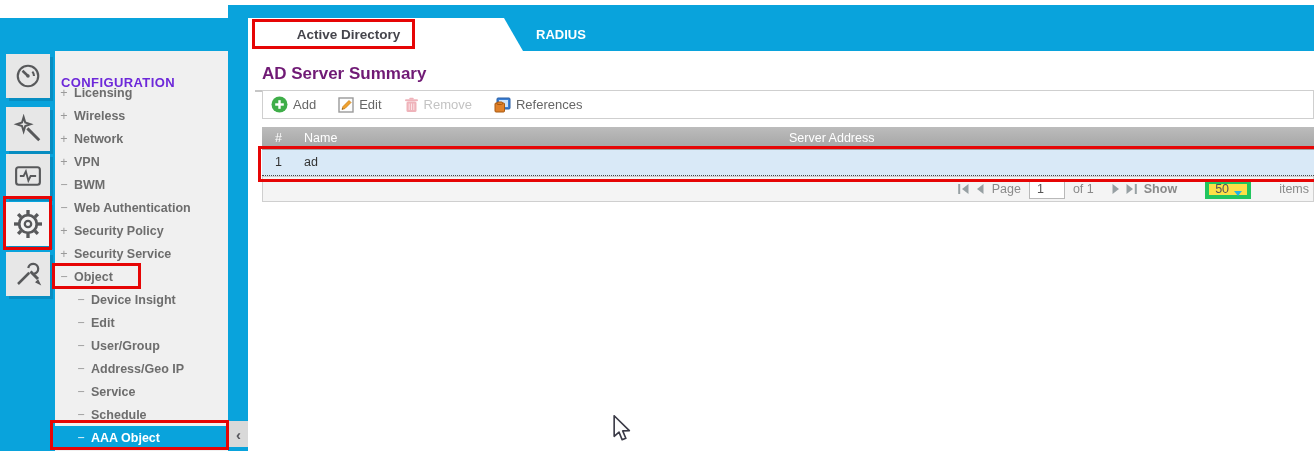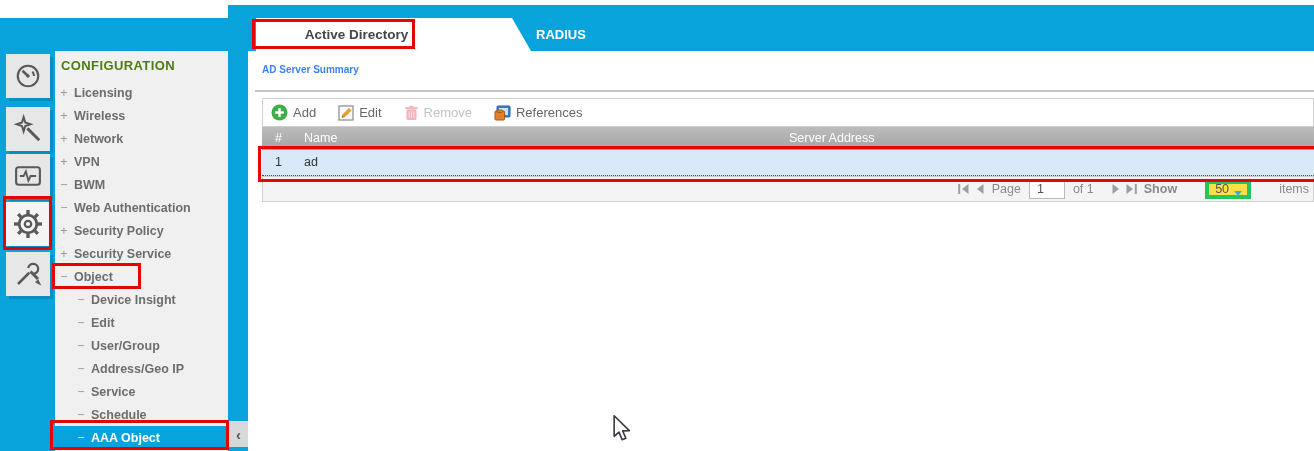--- a/index.html
+++ b/index.html
@@ -22,57 +22,56 @@
     box-shadow:3px 3px 0 rgba(2,76,110,.25);
   }
   .rail-btn svg { display:block; }
   .rb1 { top:54px; } .rb2 { top:107px; } .rb3 { top:154px; }
   .rb4 { top:202px; background:#f4f4f4; } .rb5 { top:252px; }
 
   
   .tab-active {
     position:absolute; left:248px; top:18px; width:275px; height:33px; background:#fff;
     clip-path:polygon(0 0, 256px 0, 100% 100%, 0 100%);
-    margin-left:8px;
   }
   .tab-active .tab-label {
     position:absolute; left:18px; top:0; width:165px; height:33px; line-height:33px;
     text-align:center; font-size:13.5px; font-weight:700; color:#45454c;
   }
   .tab-inactive {
     position:absolute; top:18px; height:33px; line-height:33px; text-align:center;
     color:#fff; font-size:13px; font-weight:700; cursor:pointer;
   }
   .tab-ldap   { left:440px; width:62px; }
   .tab-radius { left:523px; width:76px; }
 
   
-  .menu-title { position:absolute; left:6px; top:7px; font-size:13px; font-weight:700;
-                color:#4d7c0f; letter-spacing:.4px; }
+  .menu-title { position:absolute; left:6px; top:24px; font-size:13px; font-weight:700;
+                color:#6d28d9; letter-spacing:.4px; }
   .menu-list  { position:absolute; left:0; top:30px; width:173px; }
   .menu-item  { display:flex; align-items:center; height:23px; padding-left:3px;
                 font-size:12.5px; font-weight:700; color:#6d6d6d; cursor:pointer; }
   .menu-item .prefix { width:12px; text-align:center; color:#9a9a9a; font-weight:400; flex:0 0 12px; }
   .menu-item .lbl    { margin-left:4px; white-space:nowrap; }
   .menu-item.indent  { padding-left:20px; }
   .menu-item.selected { background:#09a3dc; color:#fff; }
   .menu-item.selected .prefix { color:#e8f6fc; }
 
   .collapse-handle {
     position:absolute; left:229px; top:421px; width:19px; height:26px; background:#d9d9d9;
     display:flex; align-items:center; justify-content:center; color:#56565c;
     font-size:15px; font-weight:700; cursor:pointer;
   }
 
   
-  .page-heading { position:absolute; left:262px; top:64px; font-size:10px; font-weight:700; color:#3b82f6; }
+  .page-heading { position:absolute; left:262px; top:64px; font-size:17px; font-weight:700; color:#701a75; }
   .heading-rule { position:absolute; left:255px; top:90px; width:1059px; height:2px; background:#c6c6c6; }
 
   .toolbar {
-    position:absolute; left:262px; top:98px; width:1052px; height:29px;
+    position:absolute; left:262px; top:90px; width:1052px; height:29px;
     background:#fff; border:1px solid #cfcfcf; display:flex; align-items:center; padding-left:8px;
   }
   .tb-btn { display:flex; align-items:center; margin-right:22px; cursor:pointer; }
   .tb-btn svg { display:block; margin-right:5px; }
   .tb-btn .tb-label { font-size:13px; color:#666; }
   .tb-btn.disabled { cursor:default; }
   .tb-btn.disabled .tb-label { color:#c3c3c3; }
 
   .grid-header {
     position:absolute; left:262px; top:127px; width:1052px; height:23px;

